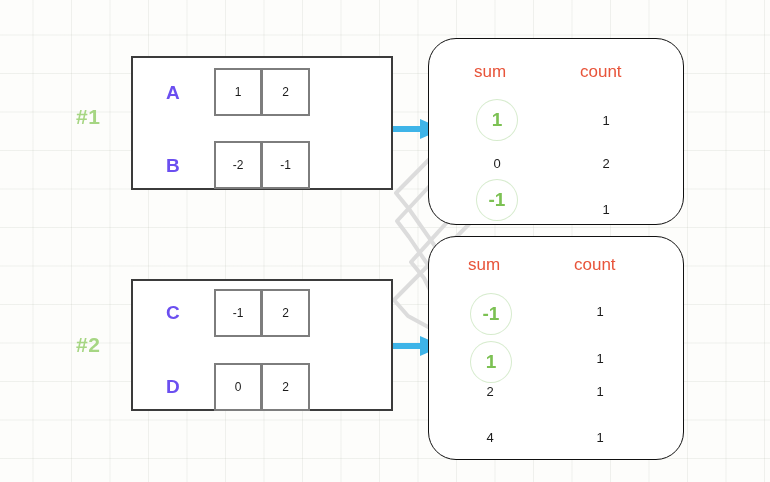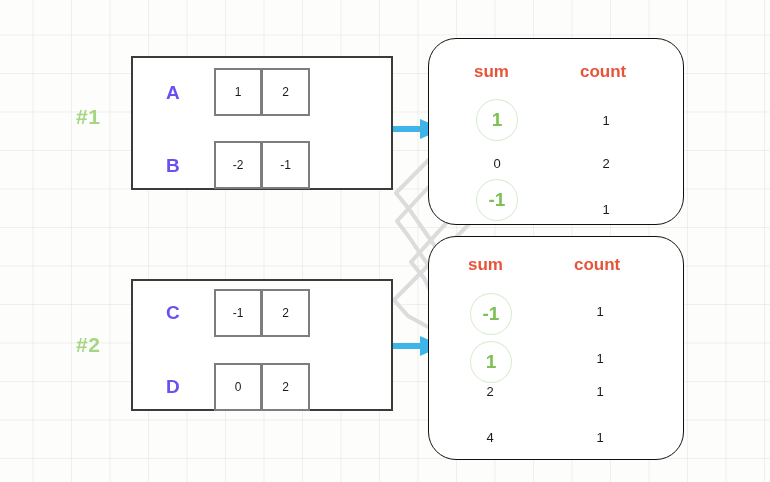--- a/index.html
+++ b/index.html
@@ -62,21 +62,21 @@
     position:absolute;
     border:1.6px solid #111111;
     border-radius:28px;
     background:#ffffff;
     box-sizing:border-box;
   }
   .col-head{
     position:absolute;
     color:#e8543a;
     font-size:17px;
-    font-weight:bold;
+    font-weight:normal;
   }
   .val{
     position:absolute;
     font-size:13px;
     color:#1b1b1b;
     text-align:center;
     transform:translate(-50%,-50%);
     white-space:nowrap;
   }
   .val.circled{

